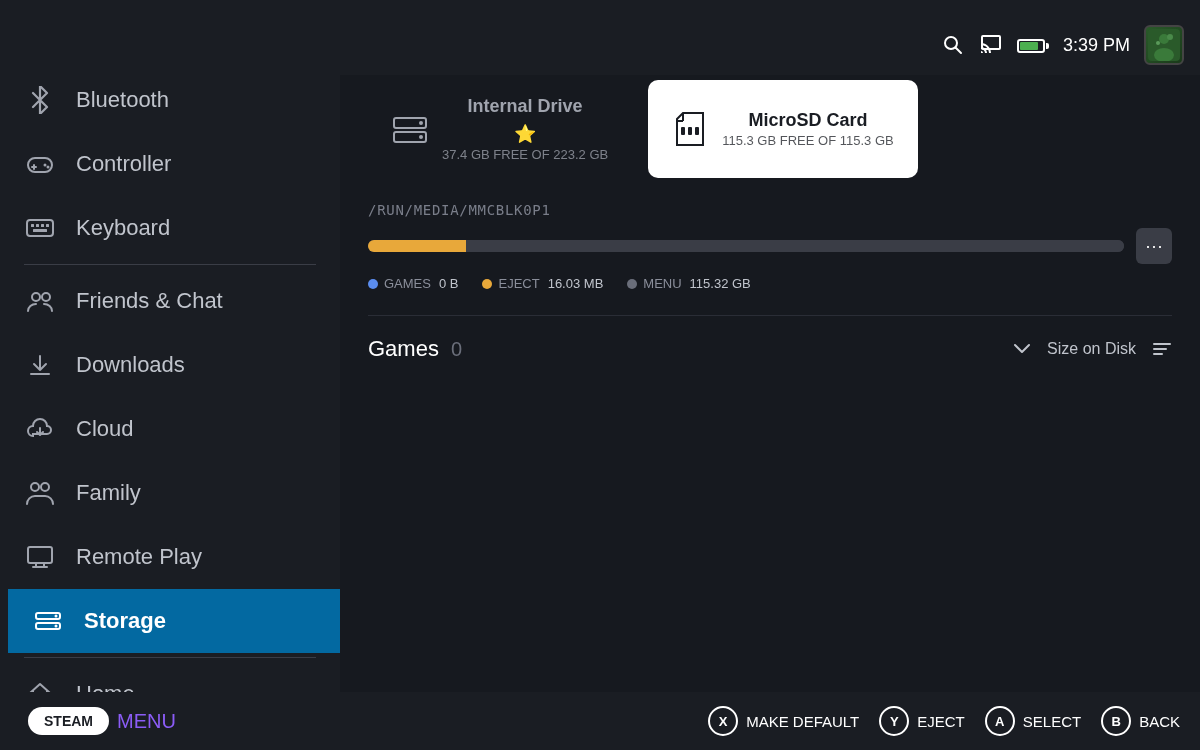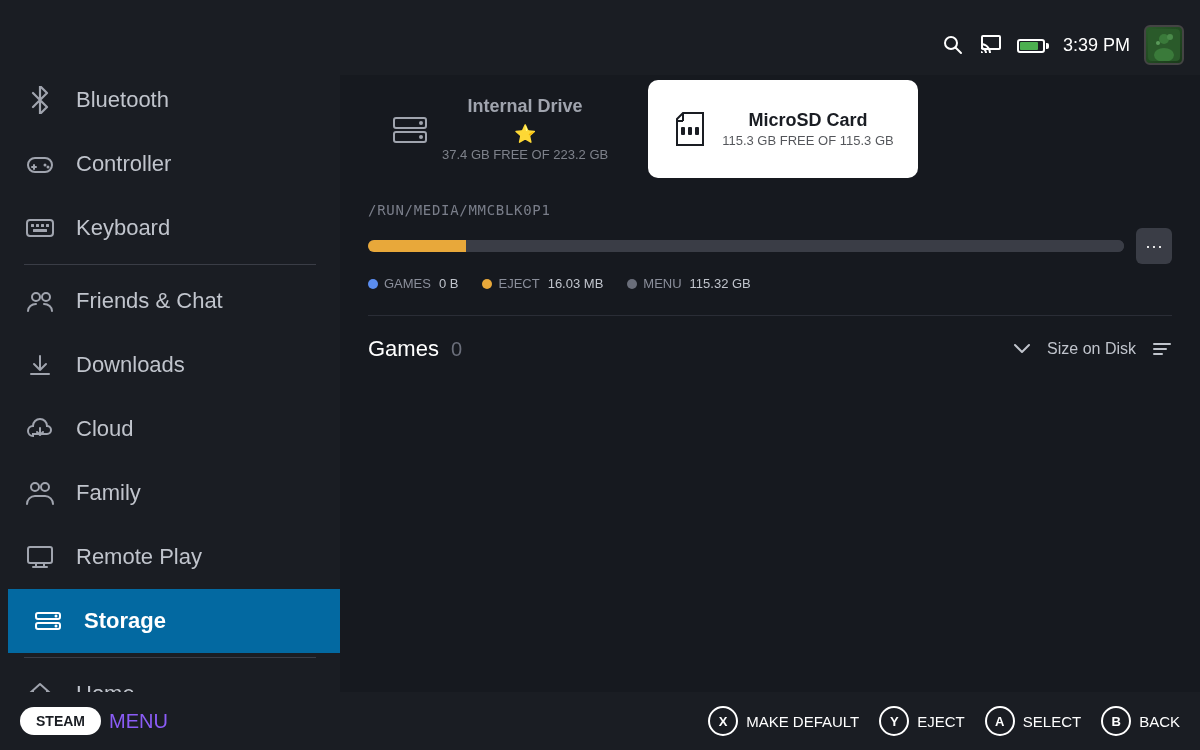--- a/index.html
+++ b/index.html
@@ -273,21 +273,21 @@
       align-items: center;
       gap: 16px;
       color: #c0c4cc;
       font-size: 16px;
       cursor: pointer;
     }
 
     
     .bottom-bar {
       position: absolute;
-      bottom: 0; left: 0; right: 0;
+      bottom: 0; left: 8px; right: 0;
       height: 58px;
       background: #1a1d23;
       display: flex;
       align-items: center;
       padding: 0 20px;
       gap: 0;
     }
     .steam-btn {
       background: #fff;
       color: #1a1d23;

